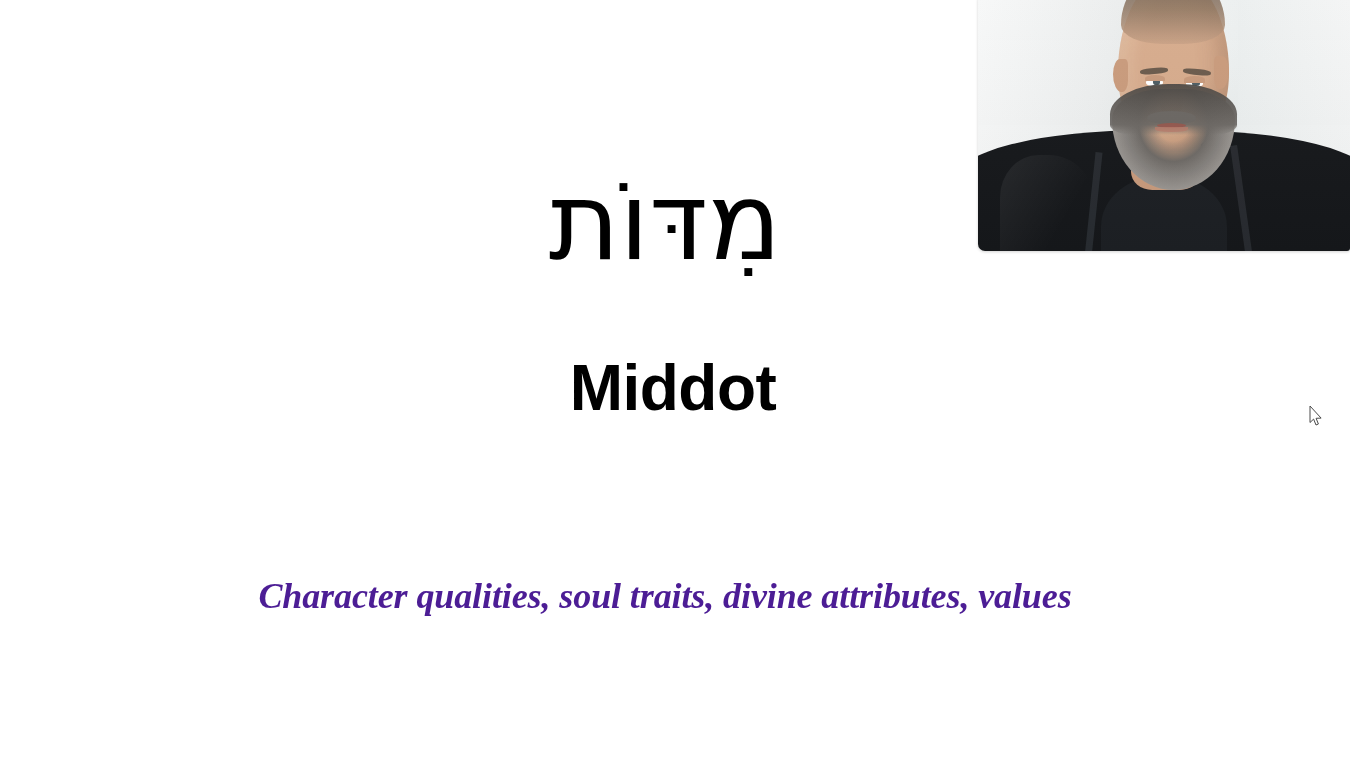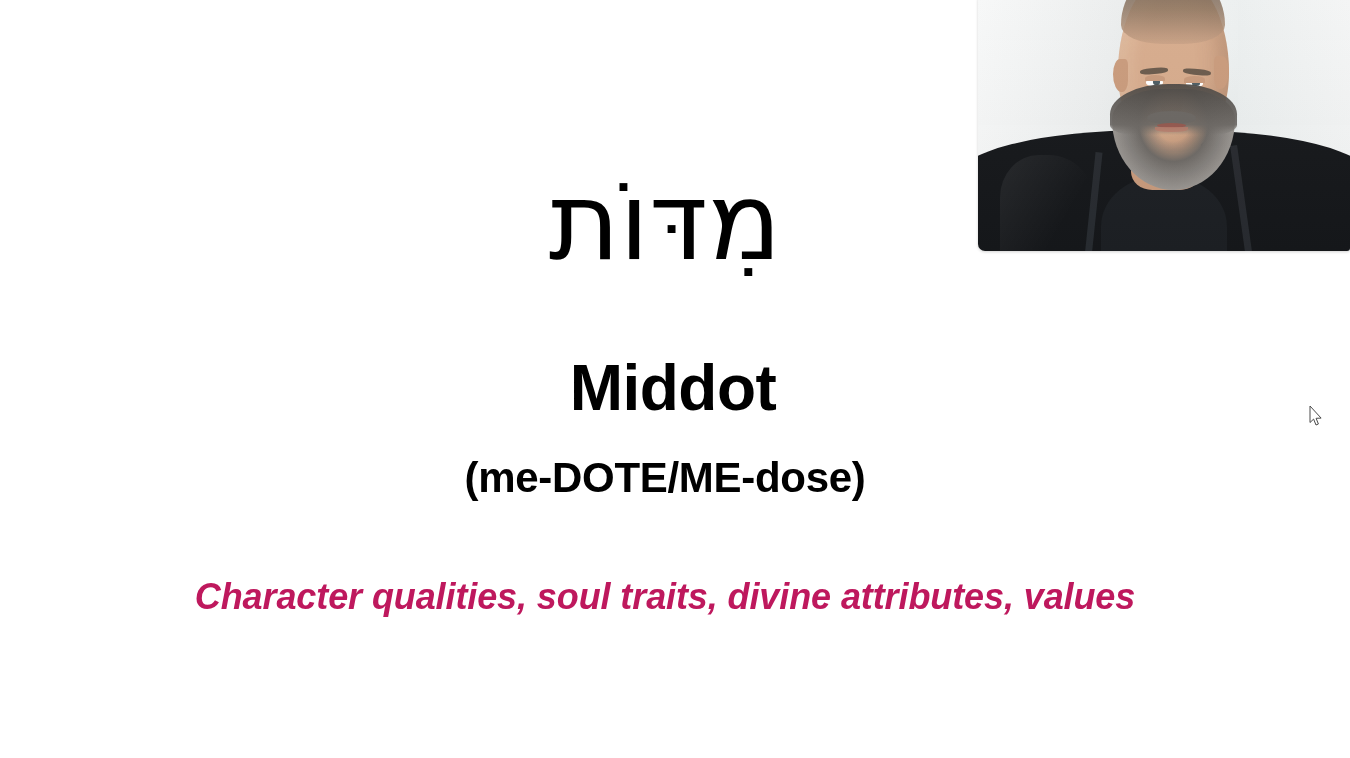--- a/index.html
+++ b/index.html
@@ -74,26 +74,26 @@
     color: #000000;
     letter-spacing: -0.3px;
   }
 
   .definition {
     position: absolute;
     left: 0;
     top: 576px;
     width: 1330px;
     text-align: center;
-    font-family: Liberation Sans, sans-serif;
+    font-family: Liberation Serif, serif;
     font-weight: bold;
     font-style: italic;
     font-size: 36px;
     line-height: 1.15;
-    color: #be185d;
+    color: #4c1d95;
     letter-spacing: -0.1px;
   }
 
   
   #video-overlay {
     position: absolute;
     left: 978px;
     top: -2px;
     width: 372px;
     height: 253px;
@@ -366,21 +366,20 @@
 <body>
 
 <div id="slide">
 
   <div class="slide-content">
 
     <div class="hebrew-title">מִדּוֹת</div>
 
     <div class="latin-title">Middot</div>
 
-    <div class="pronunciation">(me-DOTE/ME-dose)</div>
 
     <div class="definition">Character qualities, soul traits, divine attributes, values</div>
 
   </div>
 
   <div id="video-overlay">
     <div class="cam-bg"></div>
     <div class="cam-bg-left"></div>
     <div class="cam-bg-right"></div>
 

